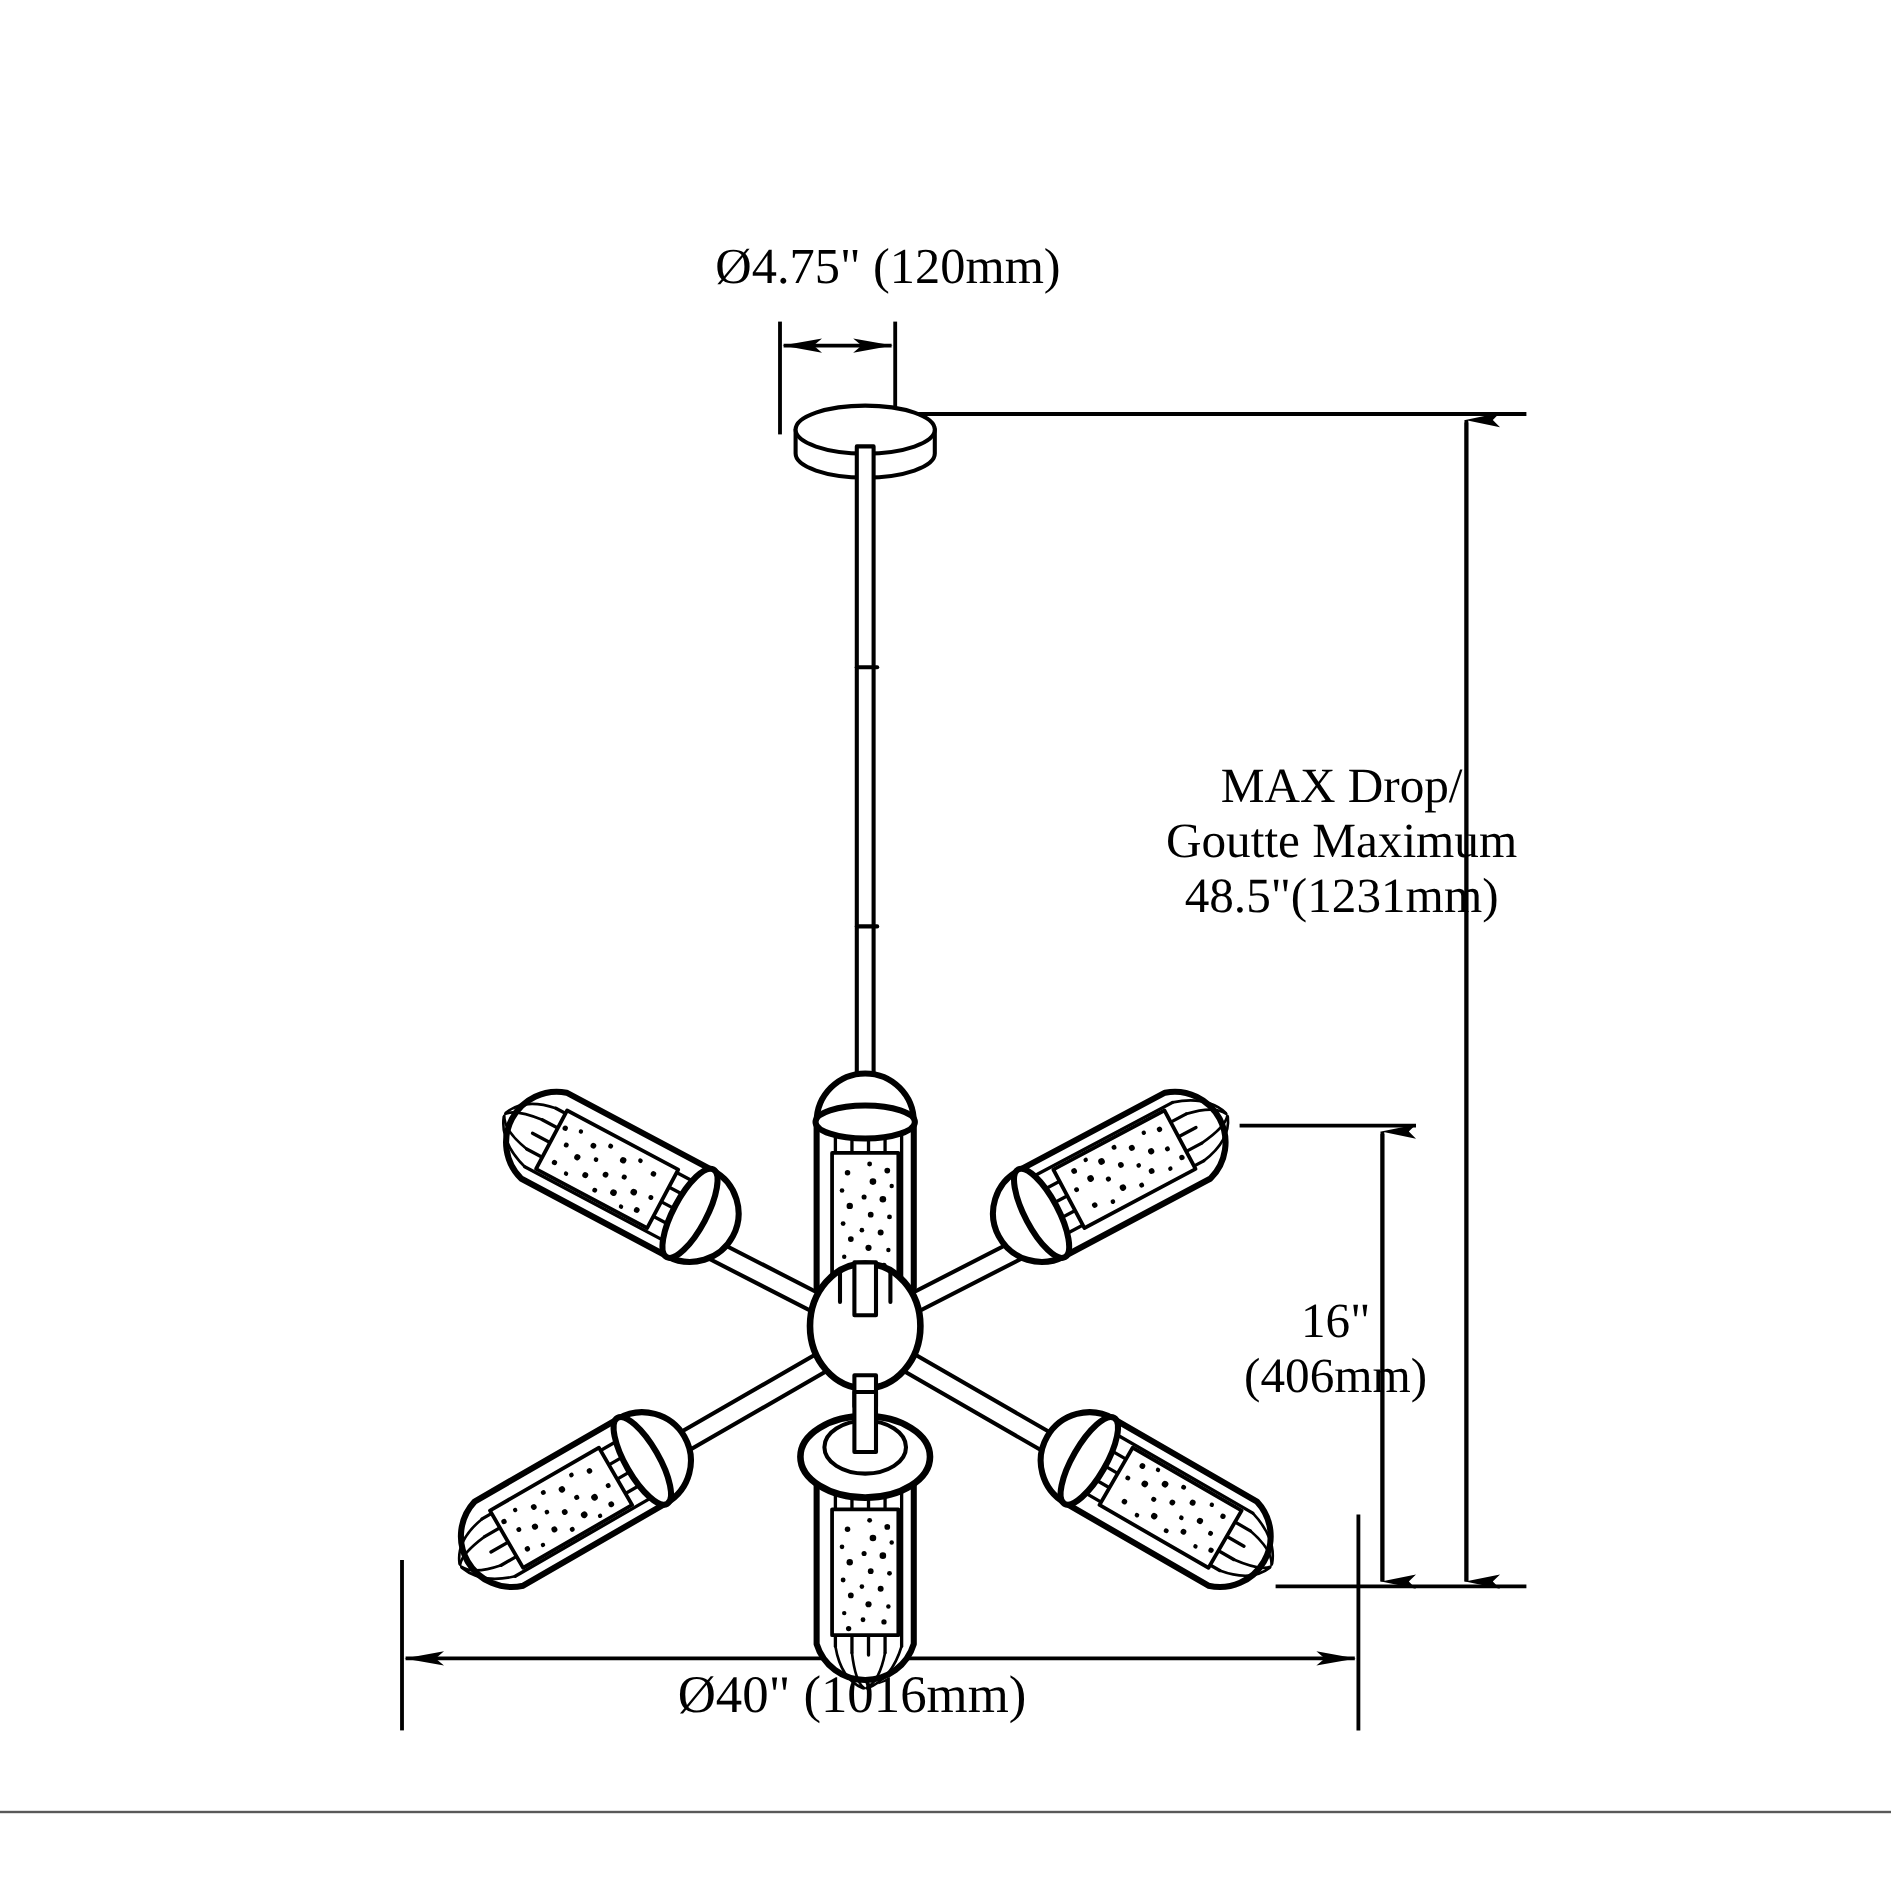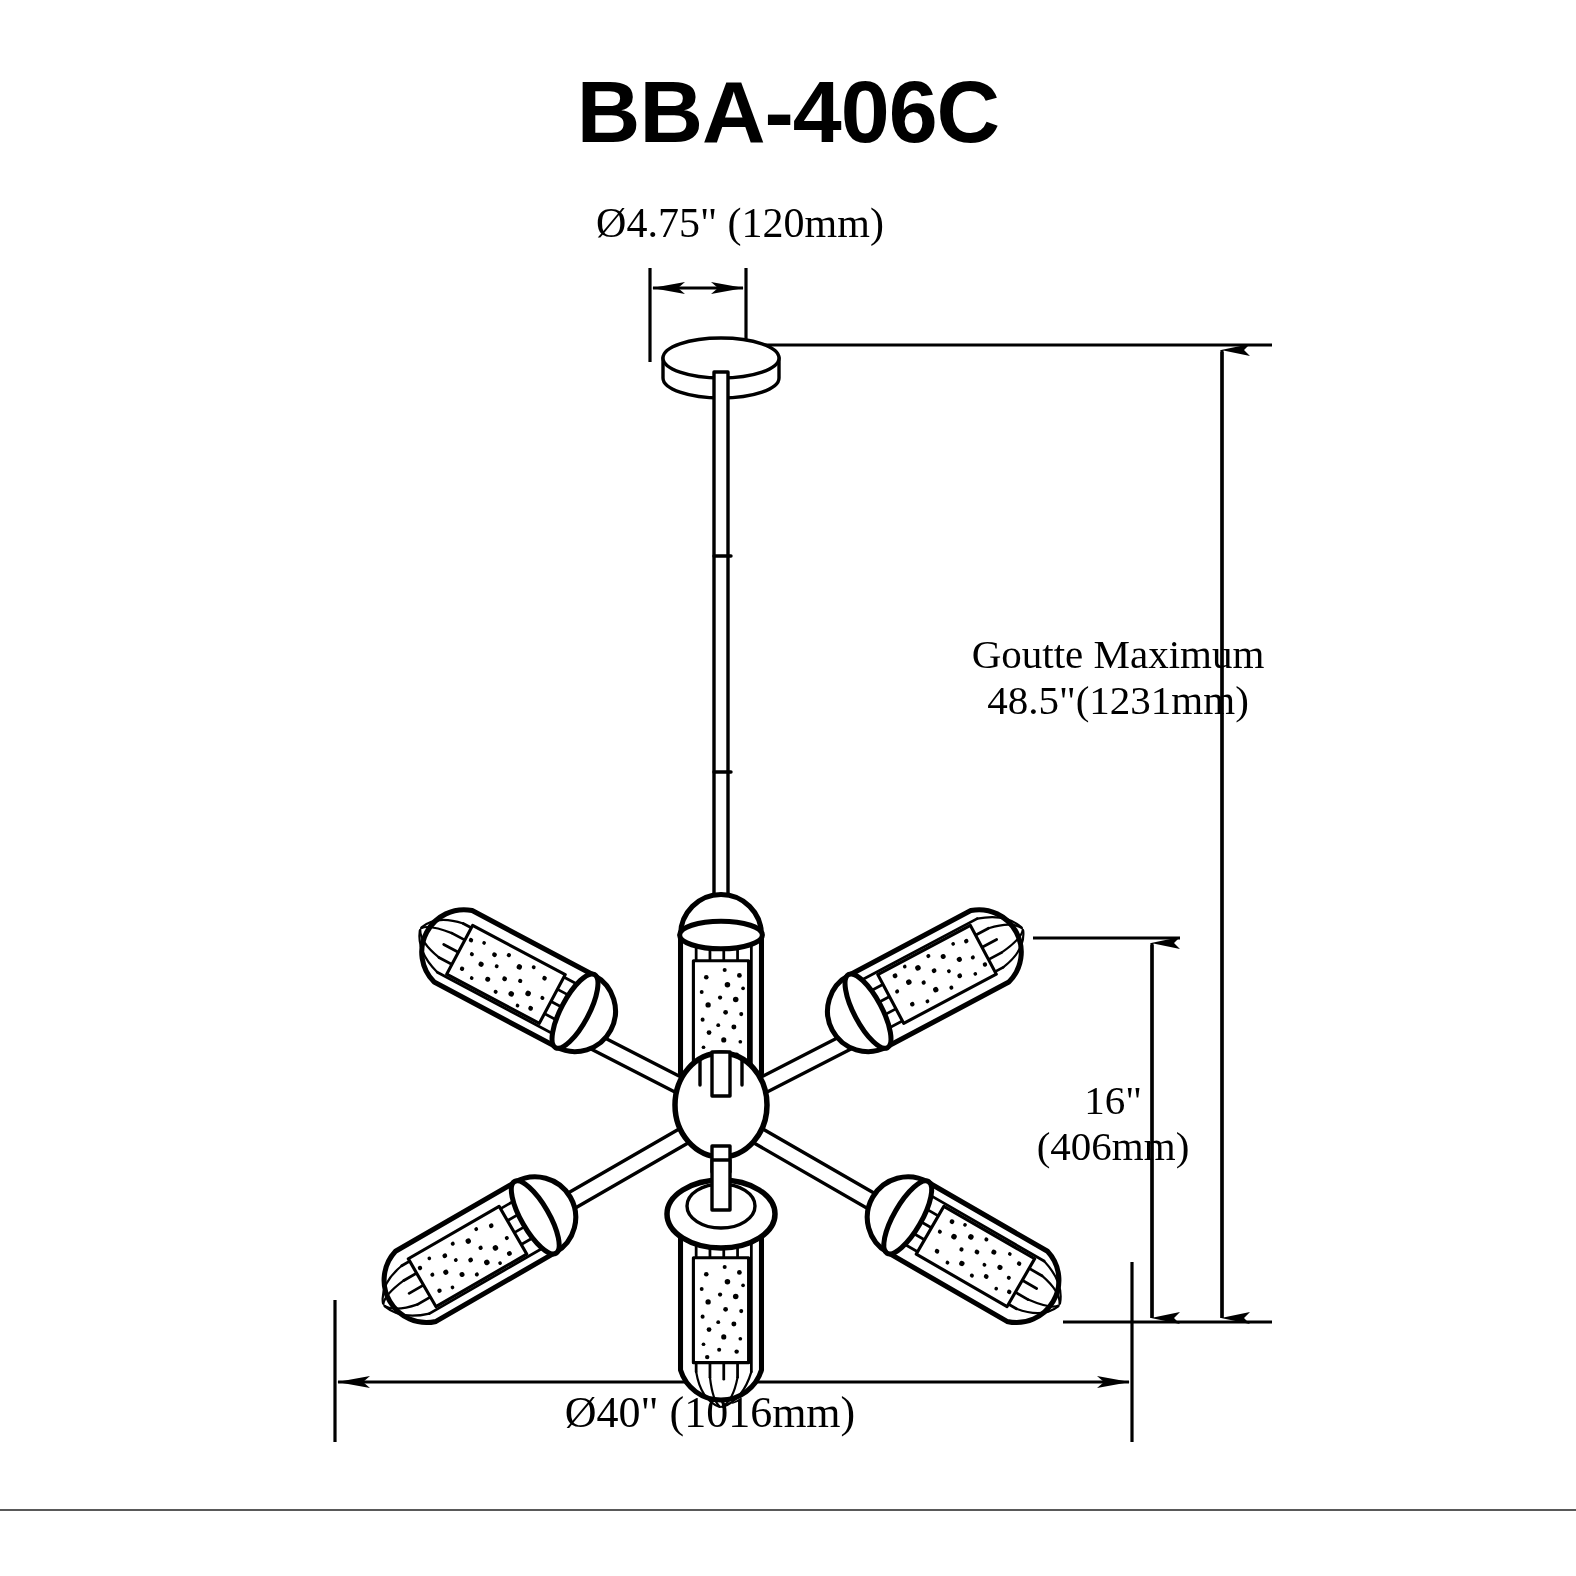--- a/index.html
+++ b/index.html
@@ -88,25 +88,25 @@
     width: 1576px;
     height: 0;
     border-top: 2px solid #595959;
   }
 </style>
 </head>
 <body>
 
 <div id="page">
 
-  <div class="title">BBA-406C</div>
 
   <div class="dim-text" id="canopy-dim-label">Ø4.75" (120mm)</div>
 
   <div class="dim-text" id="drop-label">
+    <div>MAX Drop/</div>
     <div>Goutte Maximum</div>
     <div>48.5"(1231mm)</div>
   </div>
 
   <div class="dim-text" id="height-label">
     <div>16"</div>
     <div>(406mm)</div>
   </div>
 
   <div class="dim-text" id="width-label">Ø40" (1016mm)</div>

